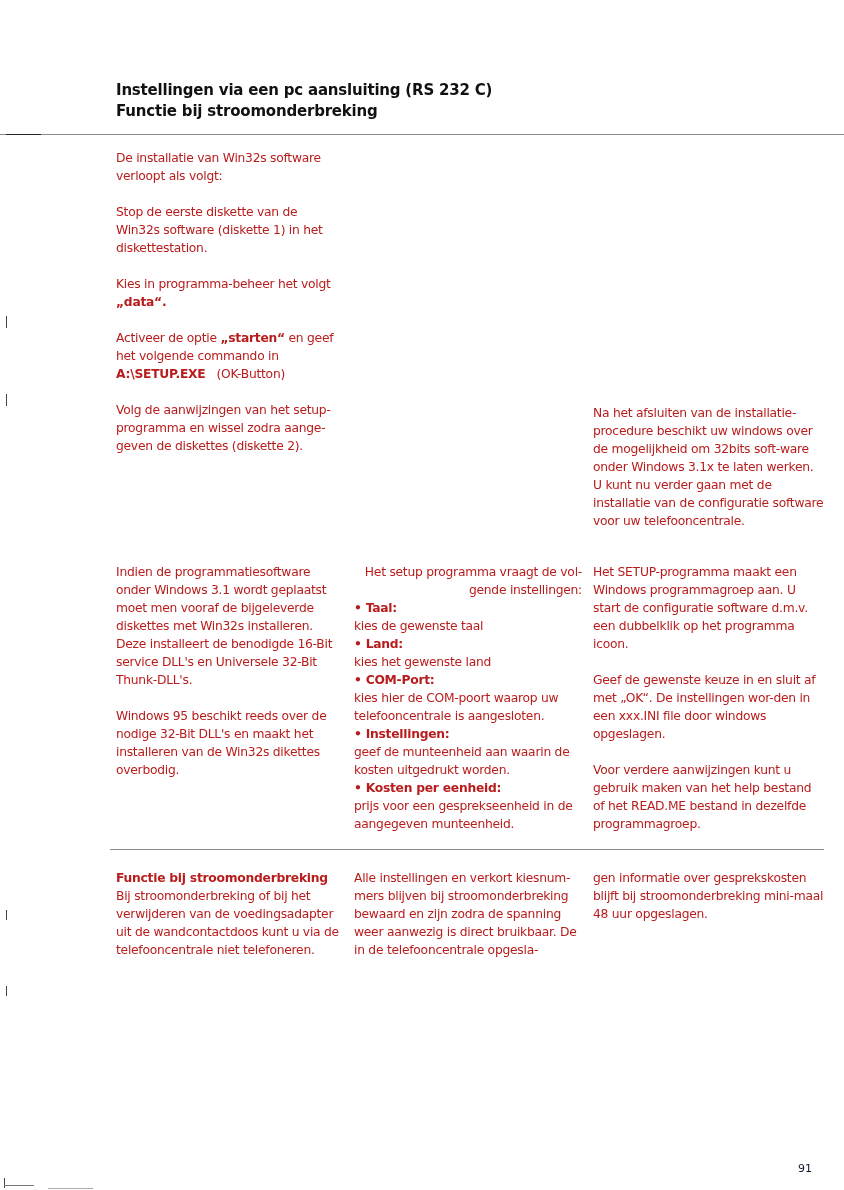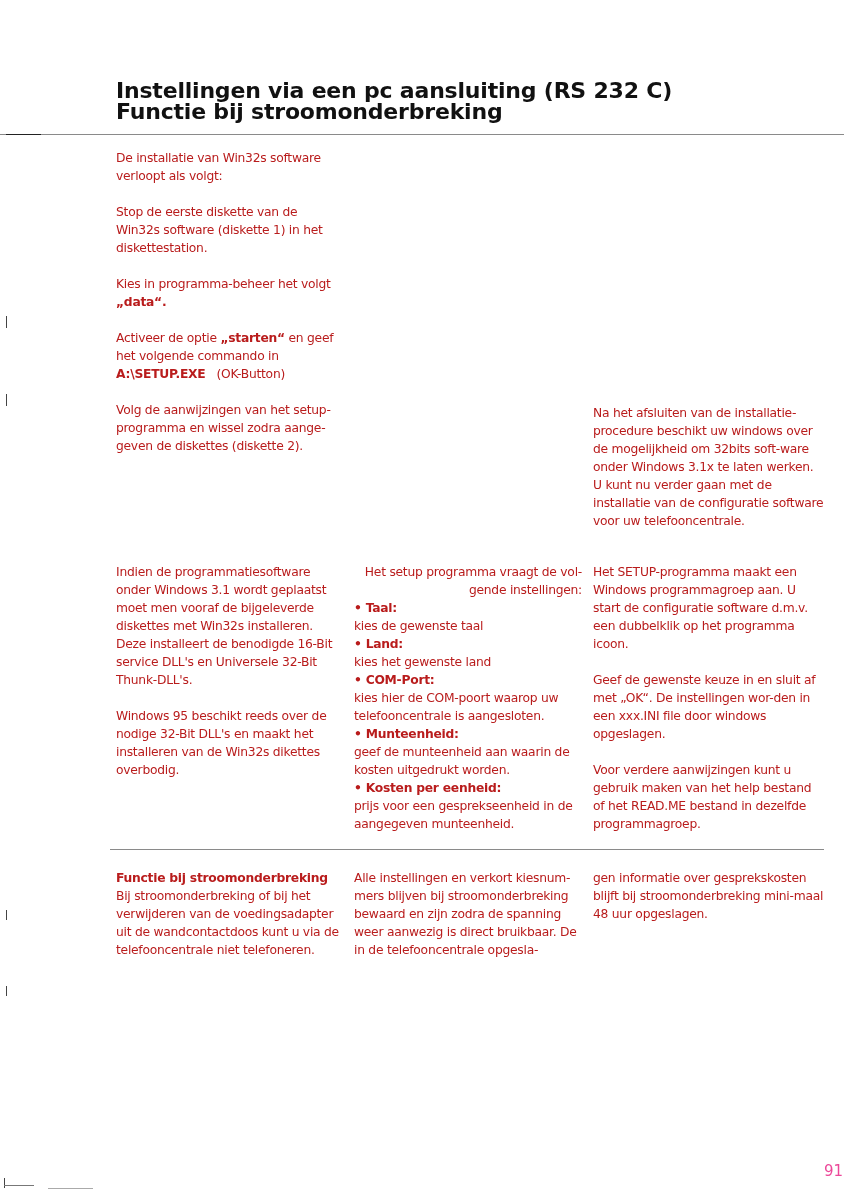--- a/index.html
+++ b/index.html
@@ -4,41 +4,41 @@
   <style>
     html, body { margin: 0; padding: 0; }
     body {
       width: 844px; height: 1190px; position: relative; overflow: hidden;
       background: #ffffff; color: #1a1a1a;
       font-family: "DejaVu Sans", sans-serif;
     }
     .title {
       position: absolute; left: 116px; top: 80px;
       font-family: "DejaVu Sans", sans-serif; font-weight: bold;
-      font-size: 22px; line-height: 21px; color: #111;
+      font-size: 15px; line-height: 21px; color: #111;
       letter-spacing: -0.2px;
     }
     .rule {
       position: absolute; height: 1px; background: #8a8a8a;
     }
     .rule-top { left: 0px; top: 134px; width: 844px; }
     .rule-top-dark { position:absolute; left: 6px; top: 134px; width: 35px; height:1px; background:#222; }
     .rule-mid { left: 110px; top: 849px; width: 714px; }
     .col {
       position: absolute; font-size: 12.3px; line-height: 18px; color: #b91c1c;
       letter-spacing: -0.25px;
     }
     .col p { margin: 0 0 18px 0; }
     .col p.tight { margin: 0; text-align: right; }
     .col b { font-weight: bold; }
     .c1 { left: 116px; width: 228px; }
     .c2 { left: 354px; width: 228px; }
     .c3 { left: 593px; width: 232px; }
     .page-num {
-      position: absolute; left: 798px; top: 1162px; font-size: 15px; color: #ec4899; margin-left: 26px;
+      position: absolute; left: 798px; top: 1162px; font-size: 11px; color: #0f172a;
     }
     .mark { position: absolute; background: #444; }
   </style>
 </head>
 <body>
 
 <div class="title">
   <div>Instellingen via een pc aansluiting (RS 232 C)</div>
   <div>Functie bij stroomonderbreking</div>
 </div>
@@ -78,21 +78,21 @@
     </div>
     <div>
       <b>• Land:</b>
       <div>kies het gewenste land</div>
     </div>
     <div>
       <b>• COM-Port:</b>
       <div>kies hier de COM-poort waarop uw telefooncentrale is aangesloten.</div>
     </div>
     <div>
-      <b>• Munteenheid:</b>
+      <b>• Instellingen:</b>
       <div>geef de munteenheid aan waarin de kosten uitgedrukt worden.</div>
     </div>
     <div>
       <b>• Kosten per eenheid:</b>
       <div>prijs voor een gesprekseenheid in de aangegeven munteenheid.</div>
     </div>
   </div>
 </div>
 
 <div class="col c3" style="top:563px;">

